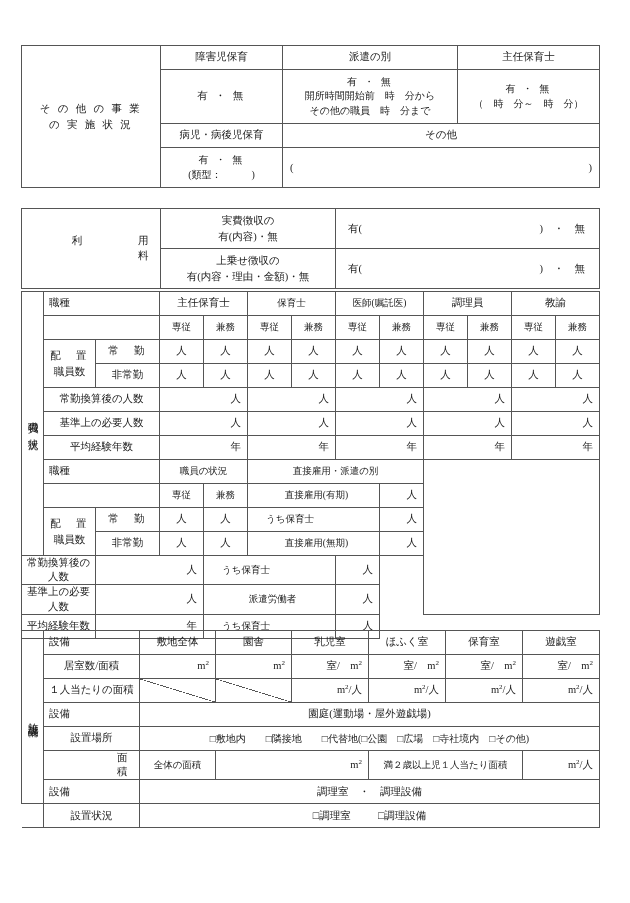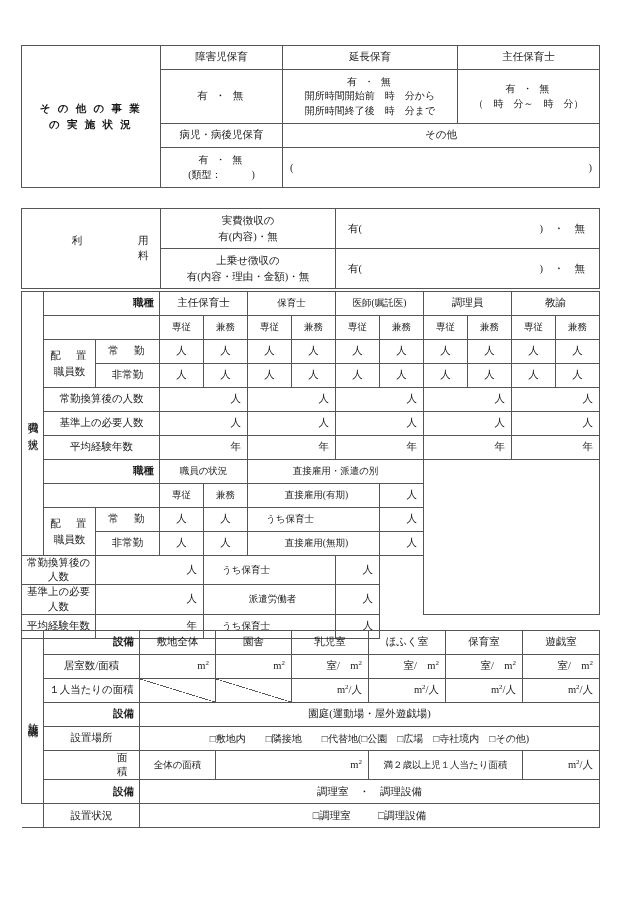--- a/index.html
+++ b/index.html
@@ -18,22 +18,22 @@
     border:1px solid #555;
     font-size:10.5px;
     line-height:1.35;
     padding:0;
     vertical-align:middle;
     text-align:center;
     height:24px;
     box-sizing:border-box;
   }
   .nb{border:none;}
-  .pad{padding:2px 5px;font-weight:bold;}
-  .r{text-align:right;}
+  .pad{padding:2px 5px;}
+  .r{text-align:left;}
   .rr{text-align:right;padding-right:6px;}
   .lp{text-align:center;padding-left:6px;}
   .sp2{letter-spacing:1.1em;text-align:right;}
   .sp3{letter-spacing:.22em;}
   .small{font-size:9.5px;}
   .mid{font-size:10px;}
   
   .vert{
     writing-mode:vertical-rl;
     text-orientation:upright;
@@ -69,32 +69,32 @@
     </colgroup>
     <tbody>
       <tr>
         <td rowspan="4" class="pad">
           <div class="twoline">
             <div class="sp3">そ の 他 の 事 業</div>
             <div class="sp3">の 実 施 状 況</div>
           </div>
         </td>
         <td>障害児保育</td>
-        <td>延長保育</td>
+        <td>派遣の別</td>
         <td>主任保育士</td>
       </tr>
       <tr>
         <td style="height:54px">
           <span class="sp3">有 ・ 無</span>
         </td>
         <td style="height:54px" class="mid">
           <div class="twoline">
             <div class="sp3">有 ・ 無</div>
             <div>開所時間開始前　時　分から</div>
-            <div>開所時間終了後　時　分まで</div>
+            <div>その他の職員　時　分まで</div>
           </div>
         </td>
         <td style="height:54px" class="mid">
           <div class="twoline">
             <div class="sp3">有 ・ 無</div>
             <div>（　時　分～　時　分）</div>
           </div>
         </td>
       </tr>
       <tr>

